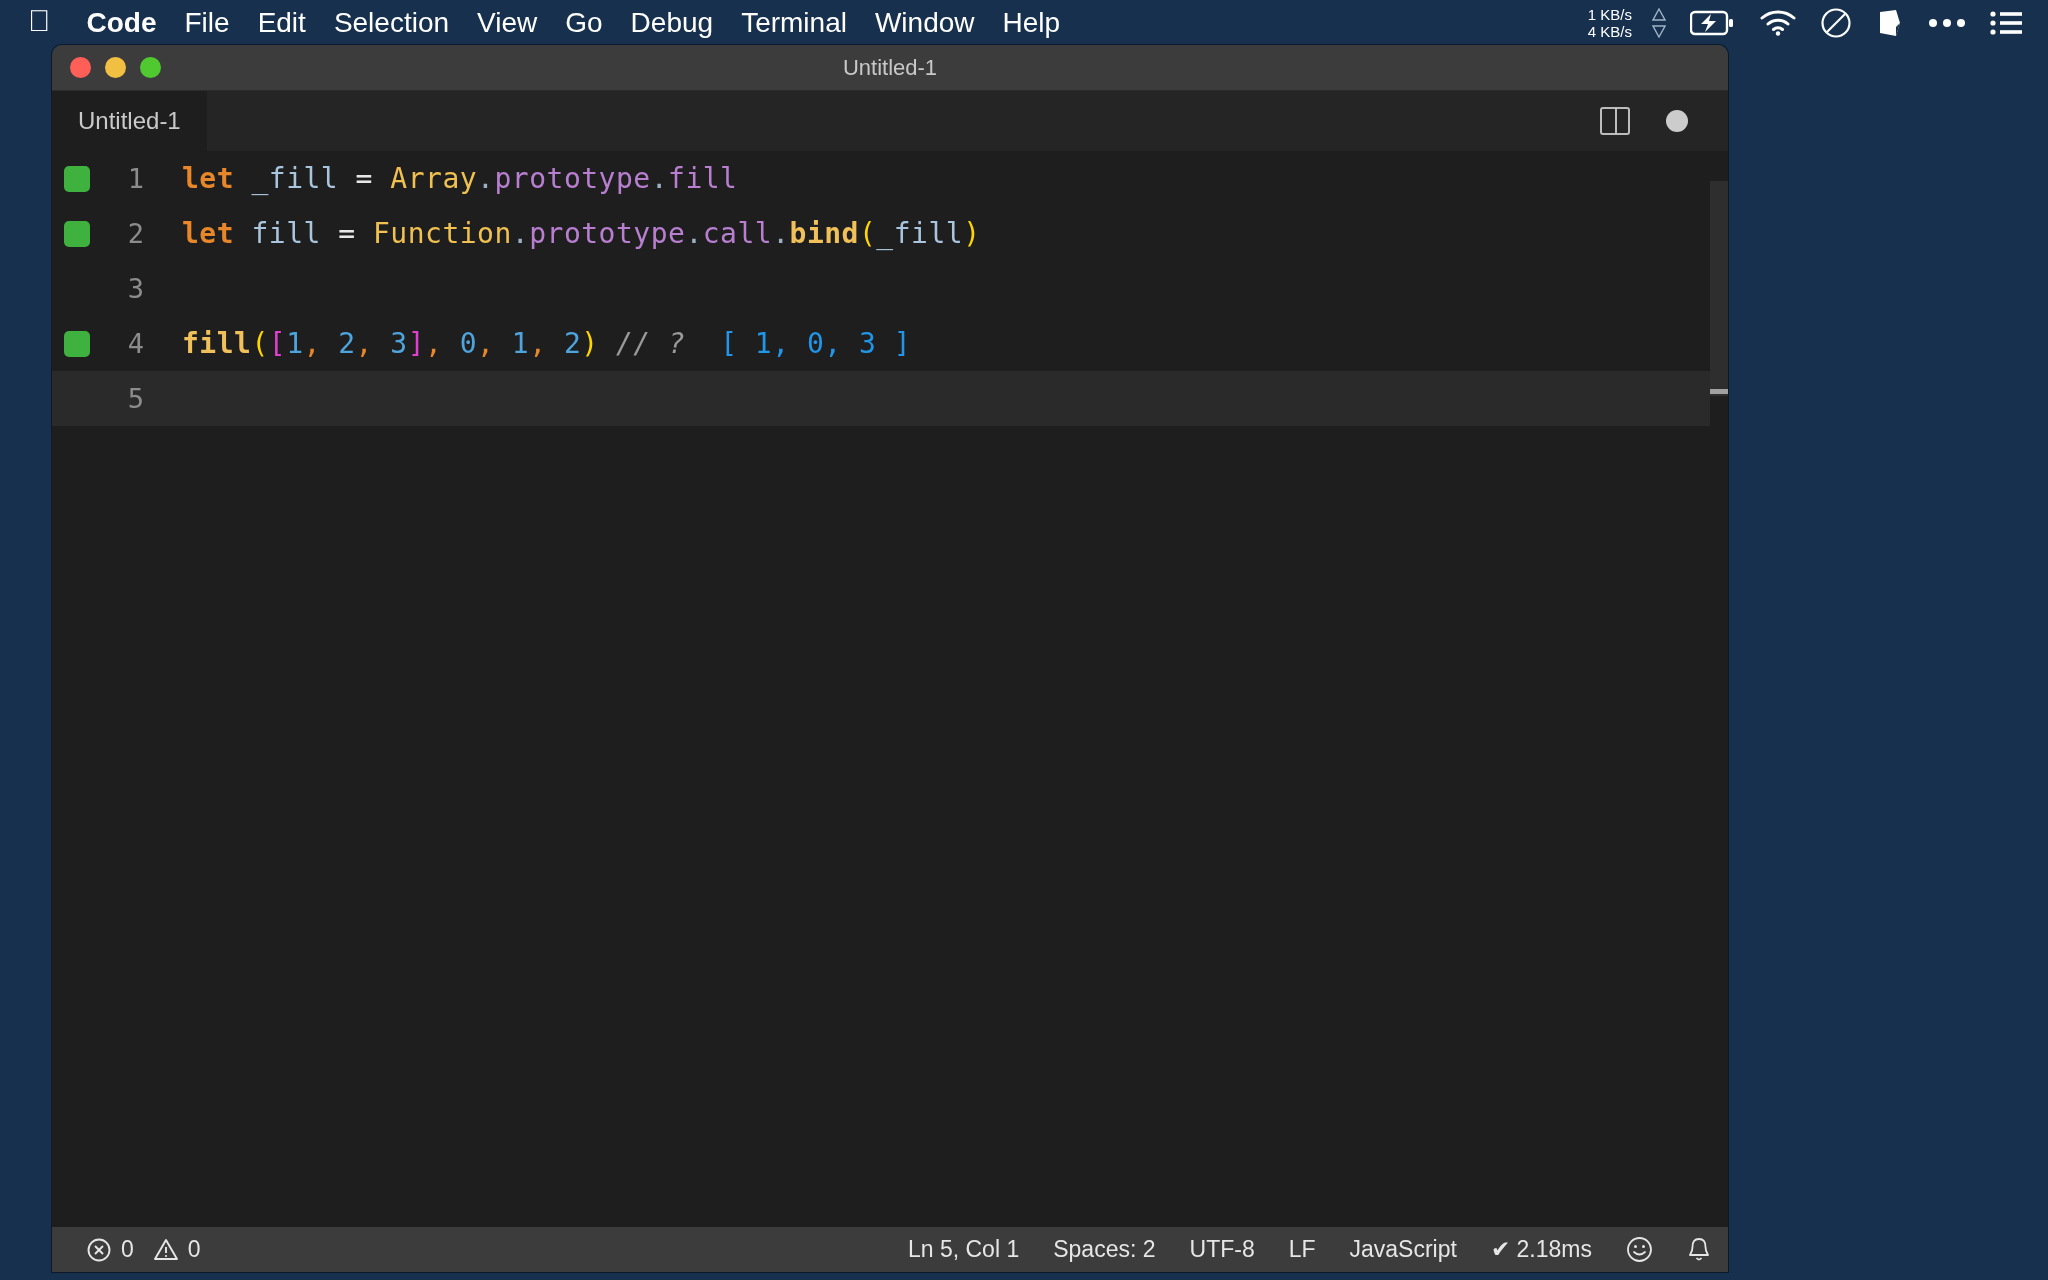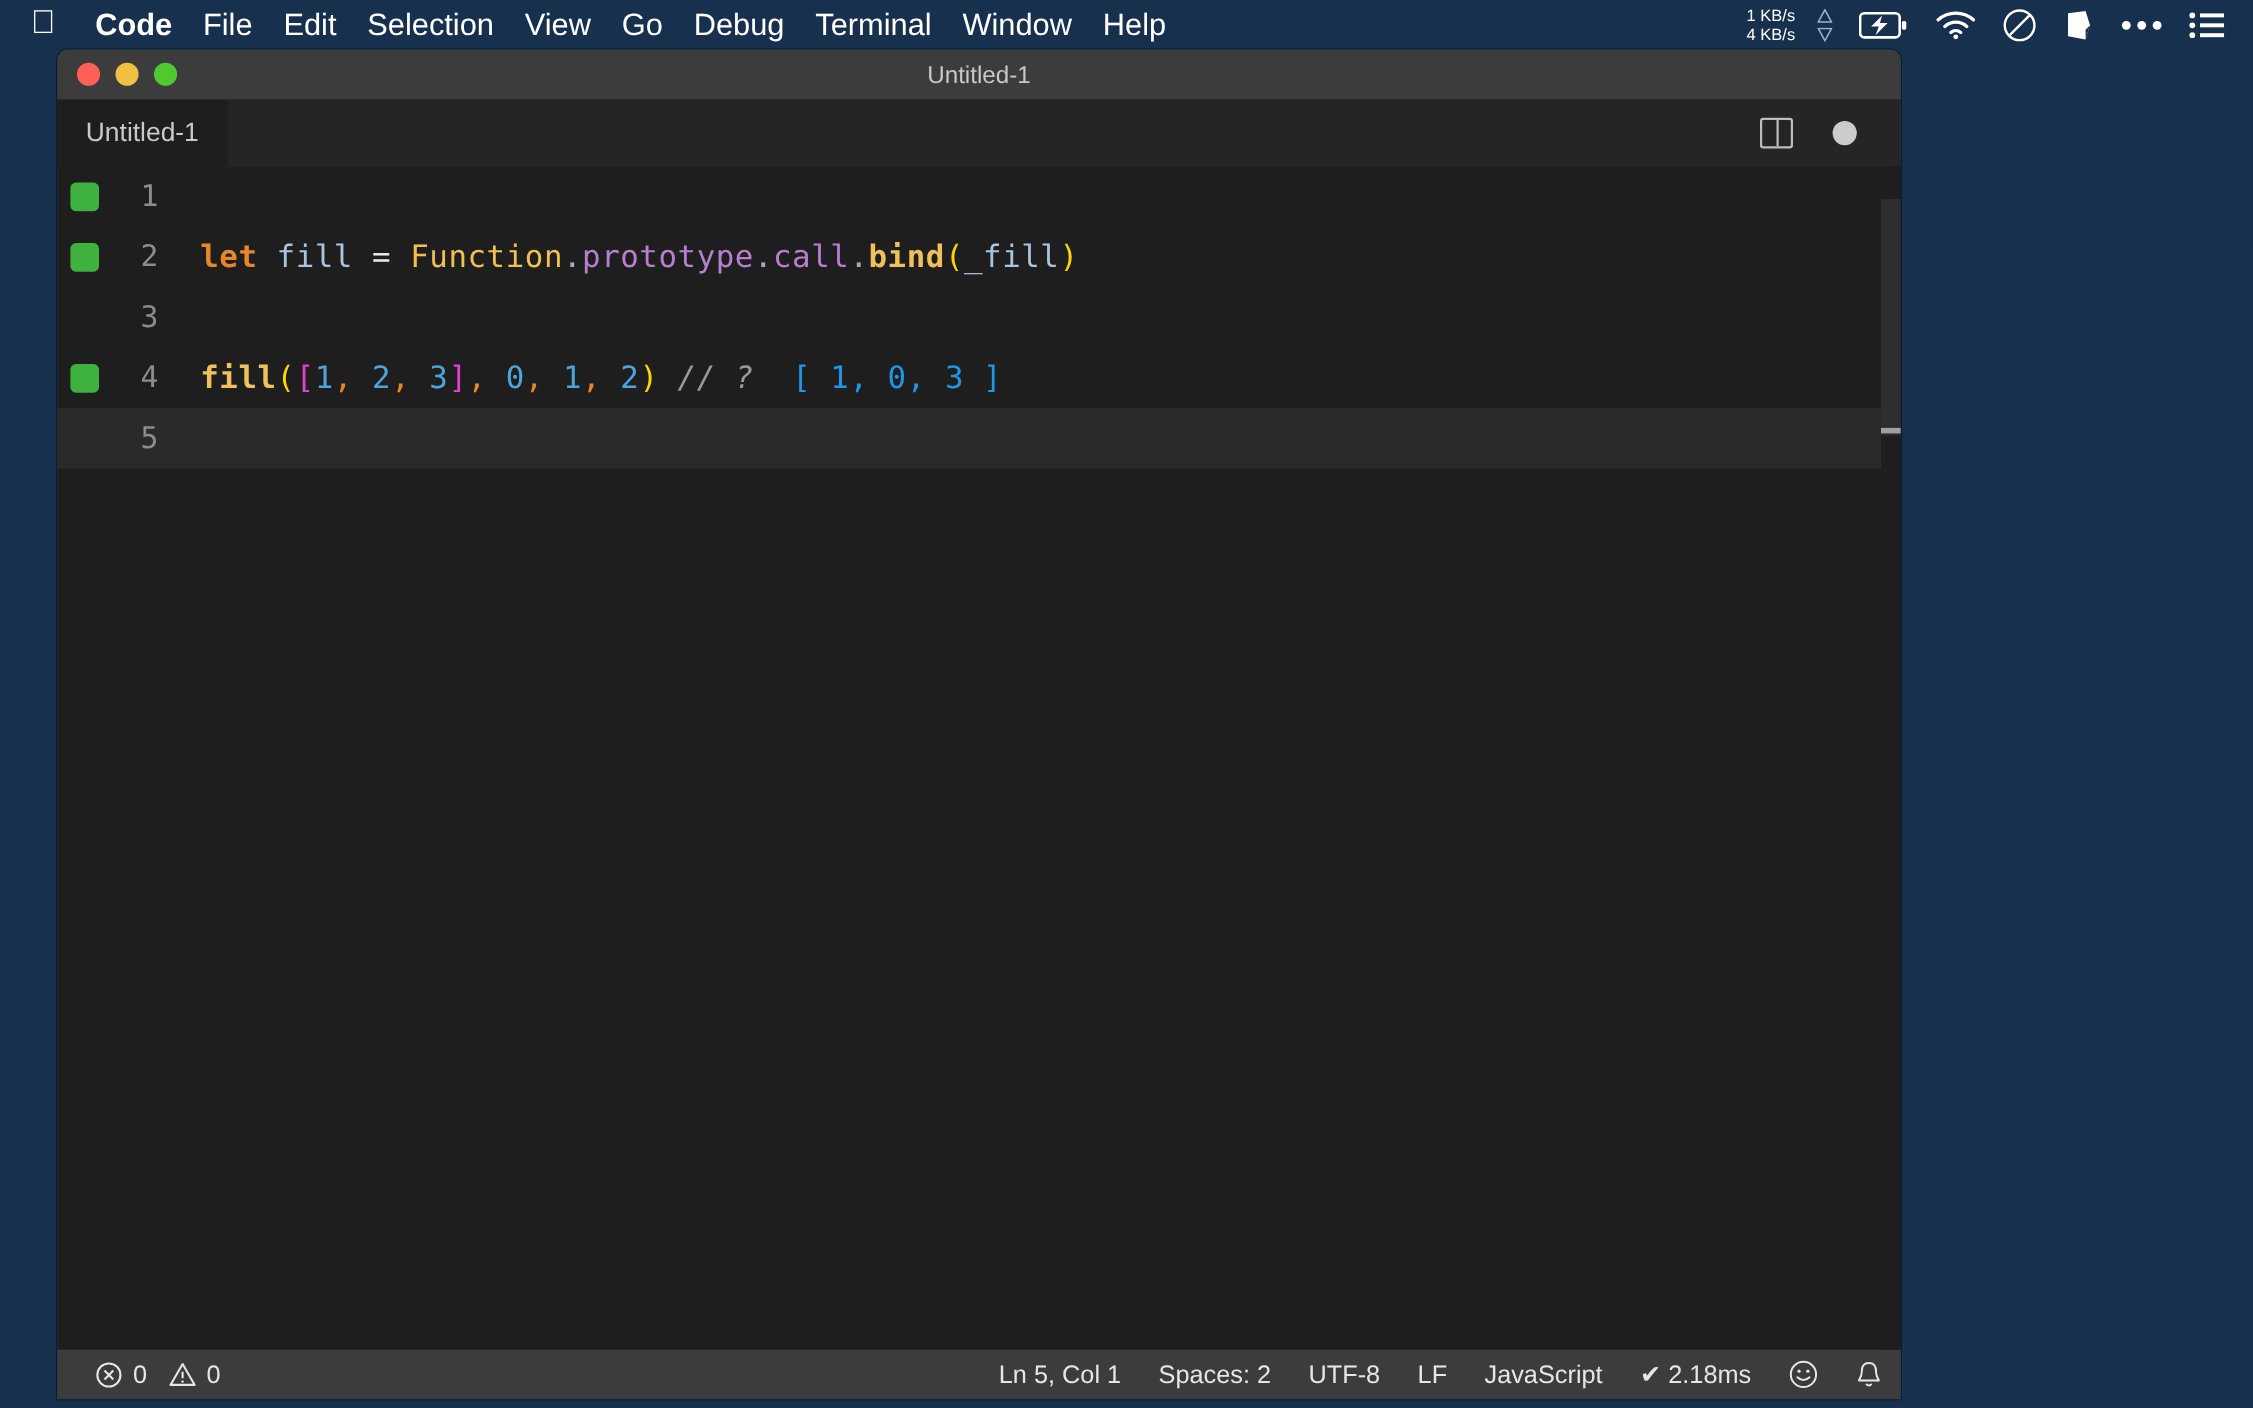--- a/index.html
+++ b/index.html
@@ -241,20 +241,21 @@
       <div class="split-icon"></div>
       <div class="dirty-dot"></div>
     </div>
   </div>
 
   <div class="editor">
     <div id="code-lines">
         <div class="code-line">
           <div class="gutter-mark"></div>
           <div class="linenum">1</div>
+          <div class="codetext"><span class="t-kw">let</span><span class="t-op"> </span><span class="t-var">_fill</span><span class="t-op"> </span><span class="t-op">=</span><span class="t-op"> </span><span class="t-class">Array</span><span class="t-dot">.</span><span class="t-prop">prototype</span><span class="t-dot">.</span><span class="t-prop">fill</span></div>
         </div>
         <div class="code-line">
           <div class="gutter-mark"></div>
           <div class="linenum">2</div>
           <div class="codetext"><span class="t-kw">let</span><span class="t-op"> </span><span class="t-var">fill</span><span class="t-op"> </span><span class="t-op">=</span><span class="t-op"> </span><span class="t-class">Function</span><span class="t-dot">.</span><span class="t-prop">prototype</span><span class="t-dot">.</span><span class="t-prop">call</span><span class="t-dot">.</span><span class="t-fn">bind</span><span class="t-paren">(</span><span class="t-var">_fill</span><span class="t-paren">)</span></div>
         </div>
         <div class="code-line">
           <div class="linenum">3</div>
           <div class="codetext"></div>
         </div>

